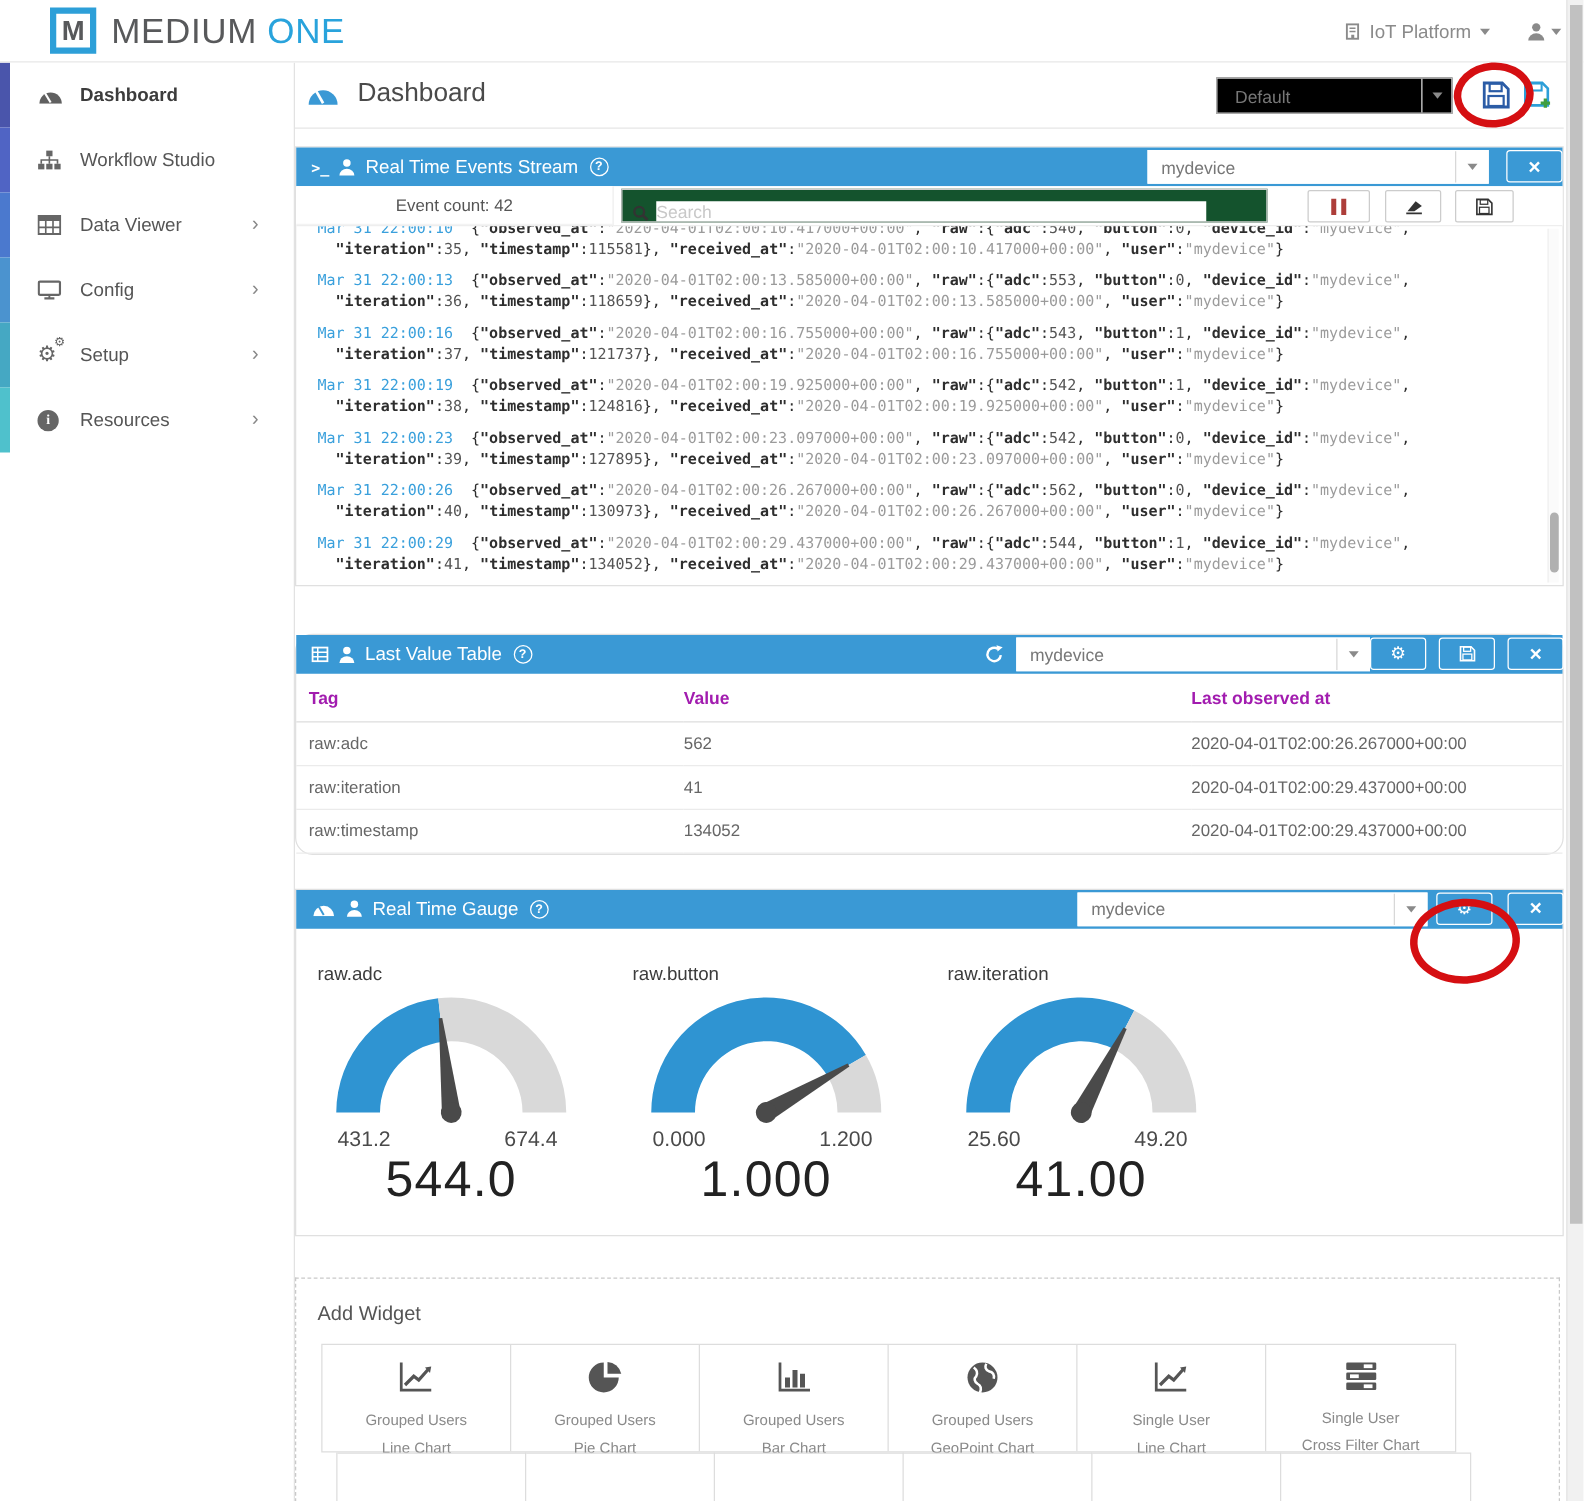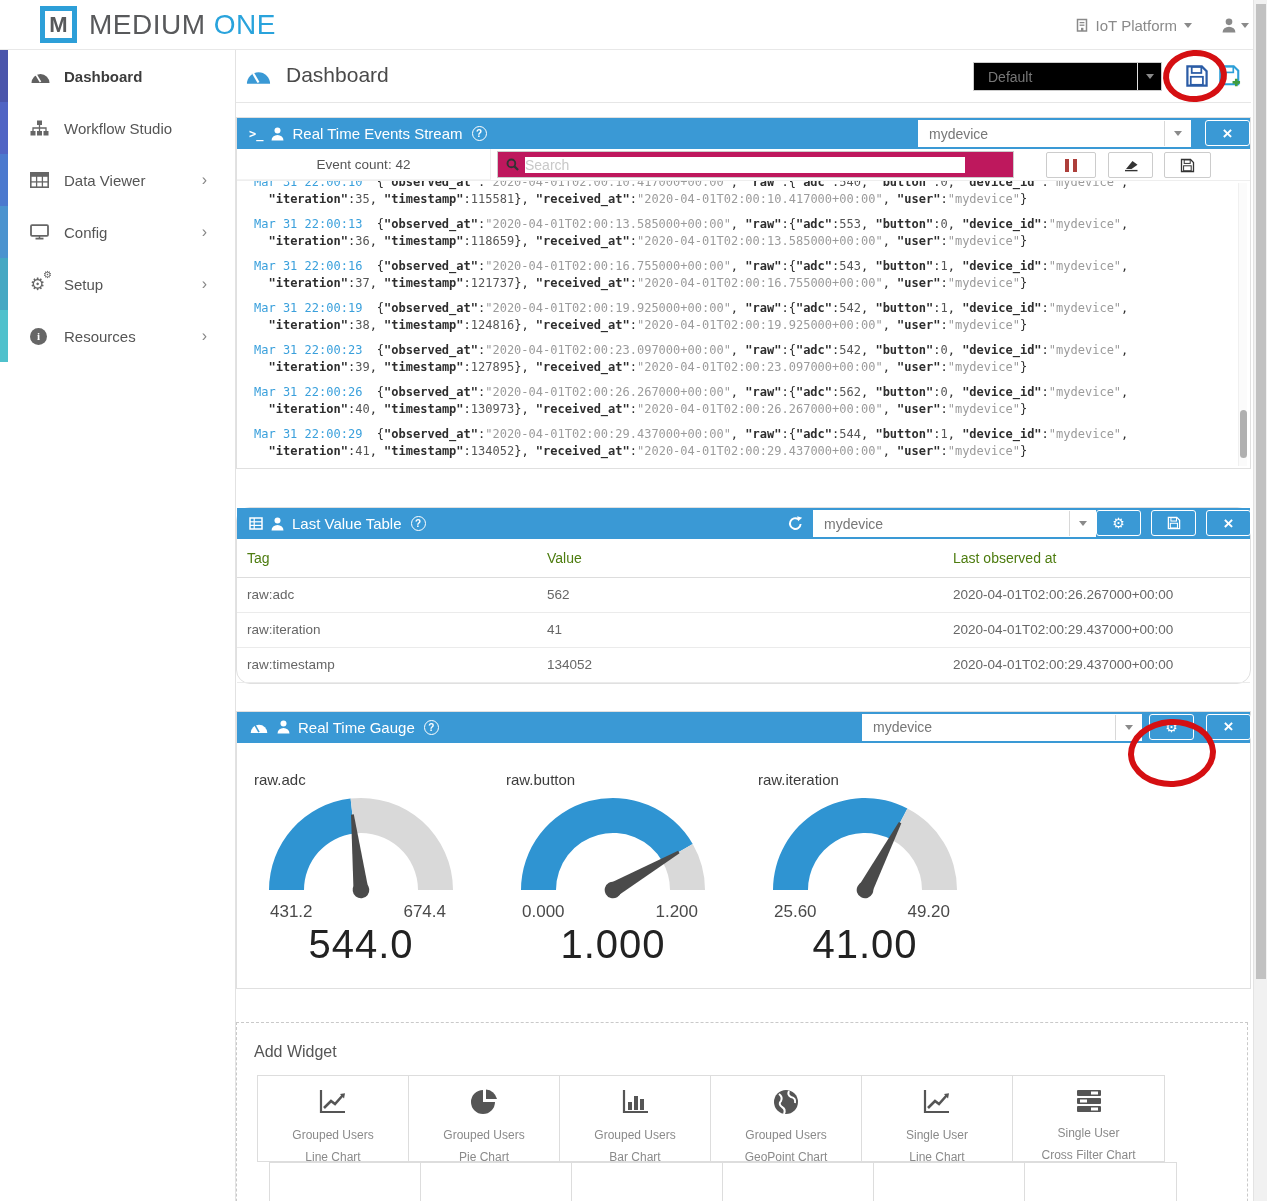--- a/index.html
+++ b/index.html
@@ -51,41 +51,41 @@
   .selcaret { height:100%; width:26px; border-left:1px solid #d8d8d8; display:flex; align-items:center; justify-content:center; }
   .hbtn { position:absolute; top:2px; width:45px; height:26px; background:transparent; border:1.5px solid #fff; border-radius:3px;
           color:#fff; display:flex; align-items:center; justify-content:center; cursor:pointer; }
   .hbtn .xmark { font-size:17px; font-weight:bold; line-height:1; }
   .hbtn .gearg { font-family:"DejaVu Sans", sans-serif; font-size:14px; line-height:1; }
 
   
   .ev-toolbar { position:relative; height:32px; border-bottom:1px solid #eee; background:#fff; }
   .ev-count { position:absolute; left:0; top:0; width:254px; height:31px; border-right:1px solid #eee; border-bottom:1px solid #f3f3f3;
               display:flex; align-items:center; justify-content:center; font-size:13.5px; color:#555; background:#fff; }
-  .ev-search { position:absolute; left:260px; top:2px; width:517px; height:27px; border:1px solid #ccc; display:flex; align-items:center; padding-left:8px; gap:6px; background:#be185d; }
+  .ev-search { position:absolute; left:260px; top:2px; width:517px; height:27px; border:1px solid #ccc; display:flex; align-items:flex-end; padding-left:8px; gap:6px; background:#14532d; }
   .ev-search input { border:none; outline:none; font-size:14px; color:#555; width:440px; font-family:"Liberation Sans",sans-serif; }
   .ev-search input::placeholder { color:#c8c8c8; }
   .tbtn { position:absolute; top:3px; height:26px; background:#fff; border:1px solid #ccc; border-radius:2px; display:flex;
           align-items:center; justify-content:center; cursor:pointer; }
   .pausebars { display:flex; gap:4px; }
   .pausebars span { display:block; width:4px; height:13px; background:#ad3e3a; }
   .ev-body { position:relative; height:287px; overflow:hidden; padding:0 28px 0 17px; }
   .ev-list { margin-top:-7px; font-family:"DejaVu Sans Mono", monospace; font-size:12px; line-height:17px; }
   .event { white-space:pre; margin-bottom:8px; }
   .event .t { color:#3aa0dc; }
   .event .k { color:#2e2e2e; font-weight:bold; }
   .event .p { color:#2e2e2e; }
   .event .s { color:#9b9b9b; }
   .event .n { color:#555; }
   .inner-scroll { position:absolute; right:3px; top:2px; bottom:2px; width:9px; background:#fbfbfb; border-left:1px solid #f0f0f0; }
   .inner-thumb { position:absolute; left:1px; bottom:8px; width:7px; height:48px; border-radius:4px; background:#b0b0b0; }
 
   
   .lvt-table { width:100%; border-collapse:collapse; }
-  .lvt-table th { text-align:left; font-weight:normal; color:#4d7c0f; font-size:14px; height:38px; border-bottom:1px solid #ddd; }
+  .lvt-table th { text-align:left; font-weight:bold; color:#a21caf; font-size:14px; height:38px; border-bottom:1px solid #ddd; }
   .lvt-table td { color:#666; font-size:13.5px; height:35px; border-bottom:1px solid #ebebeb; }
   .c1 { width:310px; padding-left:10px; }
   .c2 { width:406px; }
   .c3 { padding-right:10px; }
 
   
   .gauge-body { height:245px; display:flex; padding:28px 0 0 17px; }
   .gauge-block { width:252px; }
   .gtitle { font-size:15px; color:#3c3c3c; margin-bottom:8px; }
   .gauge-svg { width:190px; height:104px; margin-left:12px; }

